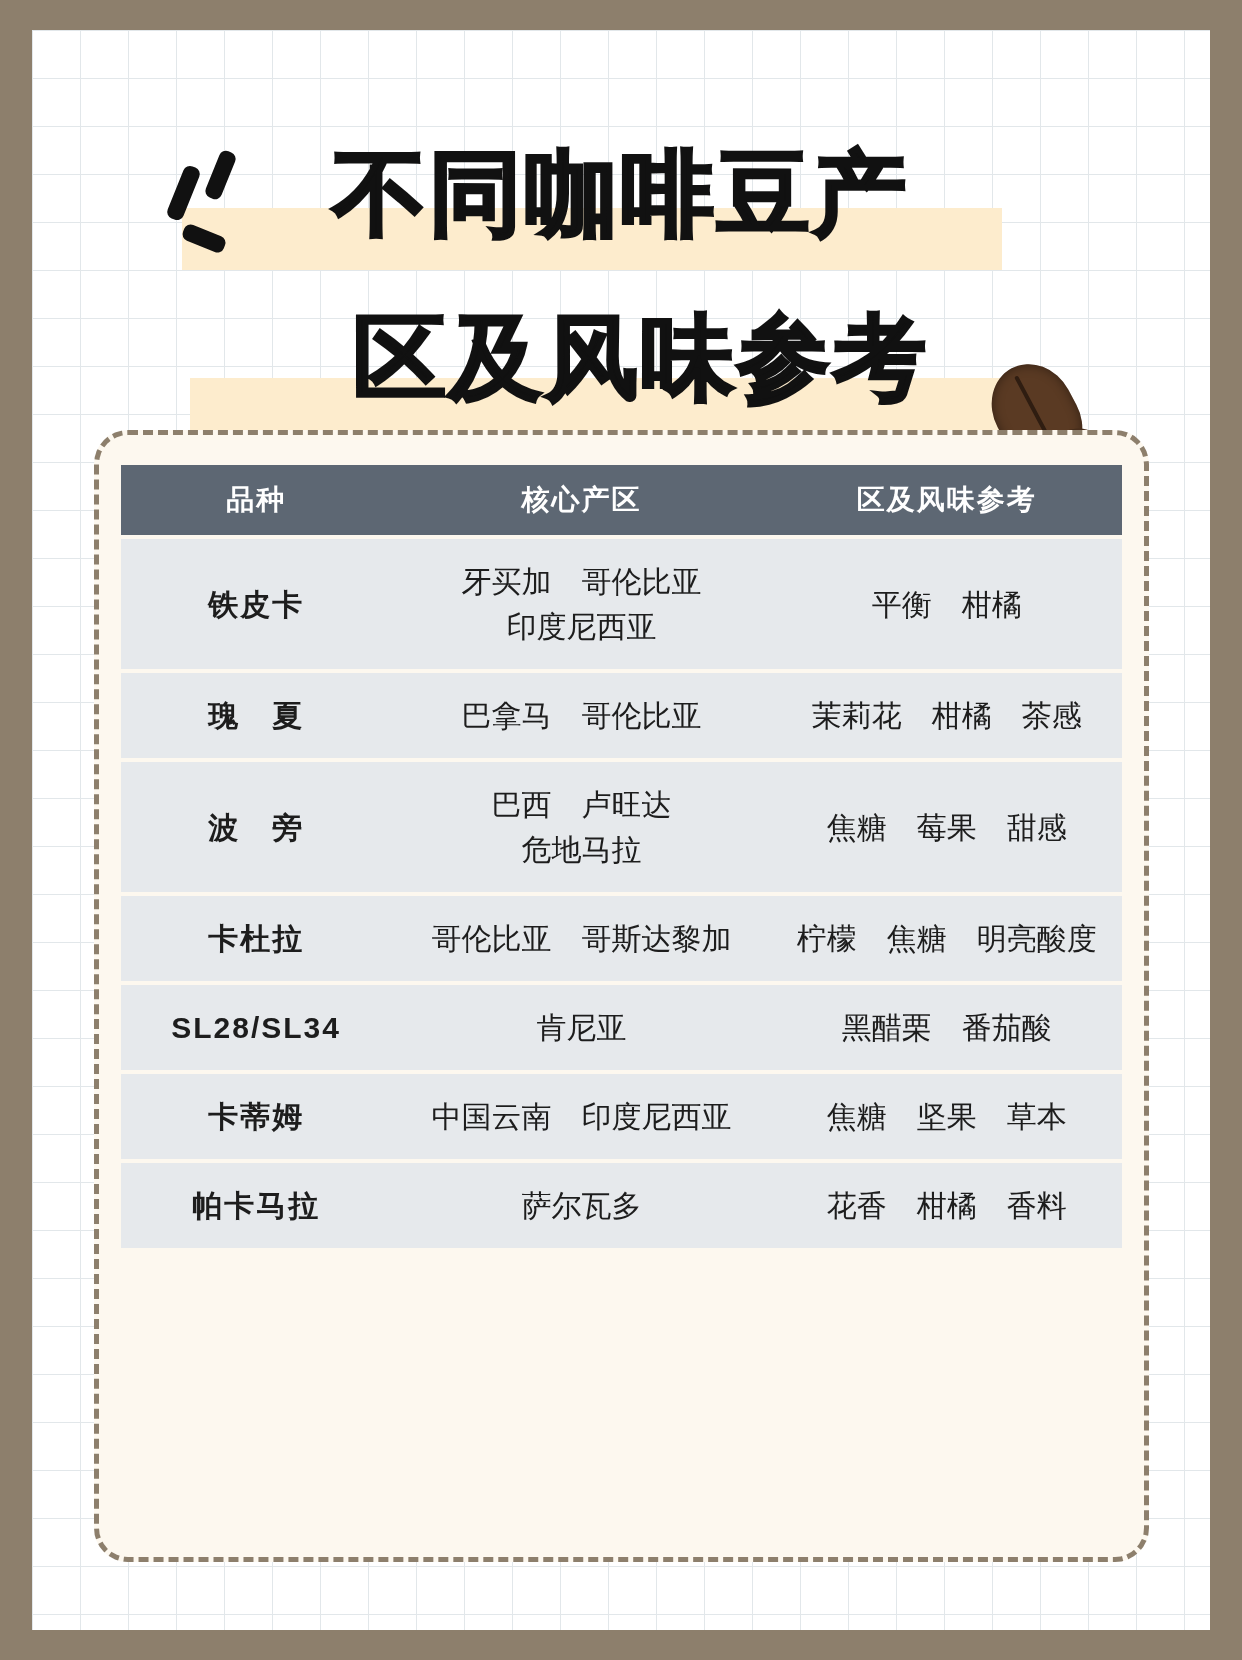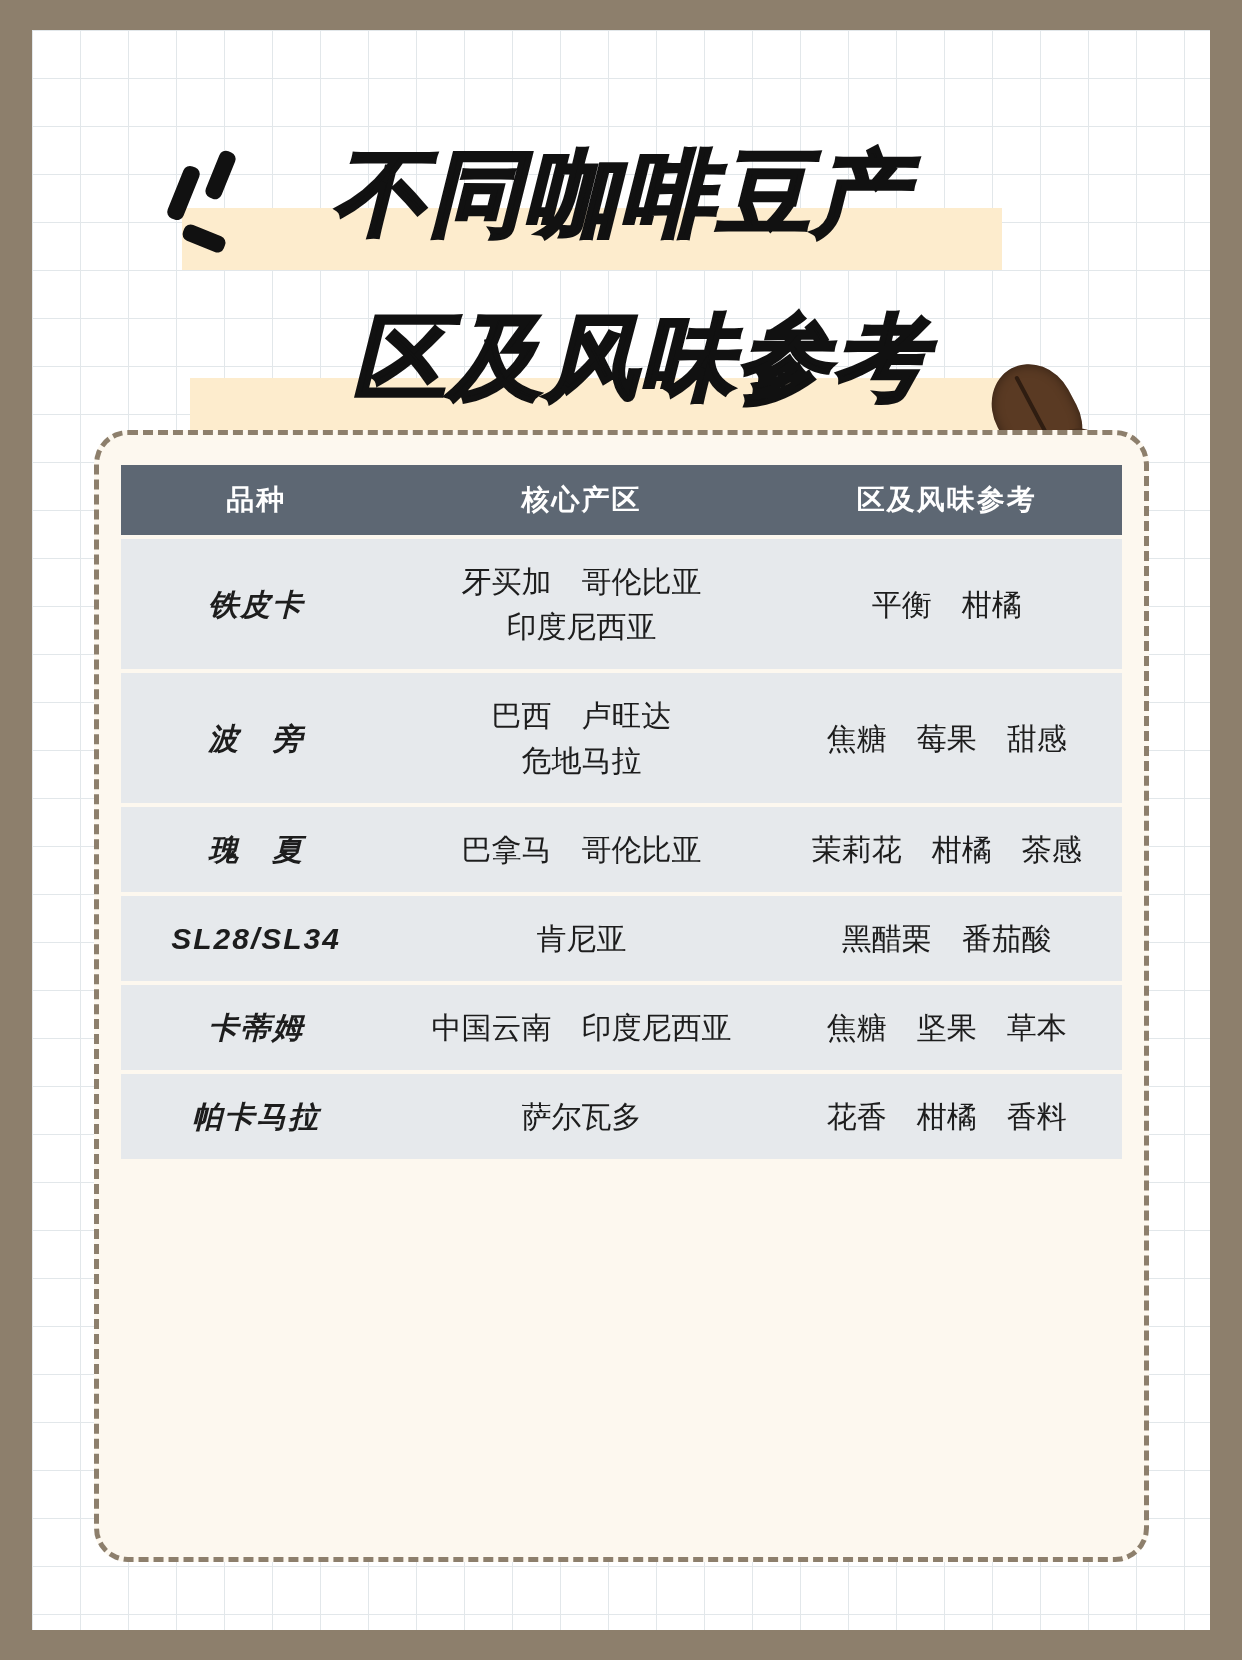--- a/index.html
+++ b/index.html
@@ -37,21 +37,20 @@
     overflow: hidden;
   }
 
   
   .title-area {
     position: absolute;
     left: 0;
     top: 80px;
     width: 1178px;
     height: 310px;
-    font-style: italic;
   }
   .title-hl {
     position: absolute;
     background: #fdeccd;
   }
   .hl1 { left: 150px; top: 98px; width: 820px; height: 62px; }
   .hl2 { left: 158px; top: 268px; width: 820px; height: 62px; }
   .title-line {
     position: absolute;
     left: 0;
@@ -136,21 +135,20 @@
     text-align: center;
     font-size: 30px;
     line-height: 1.5;
     padding: 20px 6px;
     vertical-align: middle;
   }
   td.variety {
     font-weight: 700;
     font-size: 31px;
     letter-spacing: 2px;
-    font-style: italic;
   }
   td.region { font-size: 31px; }
   td.flavor { font-size: 31px; }
   .col-variety { width: 27%; }
   .col-region  { width: 38%; }
   .col-flavor  { width: 35%; }
 </style>
 </head>
 <body>
 
@@ -184,28 +182,33 @@
             <th>区及风味参考</th>
           </tr>
         </thead>
         <tbody>
           <tr>
             <td class="variety">铁皮卡</td>
             <td class="region">牙买加　哥伦比亚<br>印度尼西亚</td>
             <td class="flavor">平衡　柑橘</td>
           </tr>
           <tr>
+            <td class="variety">瑰　夏</td>
+            <td class="region">巴拿马　哥伦比亚</td>
+            <td class="flavor">茉莉花　柑橘　茶感</td>
+          </tr>
+          <tr>
             <td class="variety">波　旁</td>
             <td class="region">巴西　卢旺达<br>危地马拉</td>
             <td class="flavor">焦糖　莓果　甜感</td>
           </tr>
           <tr>
-            <td class="variety">瑰　夏</td>
-            <td class="region">巴拿马　哥伦比亚</td>
-            <td class="flavor">茉莉花　柑橘　茶感</td>
+            <td class="variety">卡杜拉</td>
+            <td class="region">哥伦比亚　哥斯达黎加</td>
+            <td class="flavor">柠檬　焦糖　明亮酸度</td>
           </tr>
           <tr>
             <td class="variety">SL28/SL34</td>
             <td class="region">肯尼亚</td>
             <td class="flavor">黑醋栗　番茄酸</td>
           </tr>
           <tr>
             <td class="variety">卡蒂姆</td>
             <td class="region">中国云南　印度尼西亚</td>
             <td class="flavor">焦糖　坚果　草本</td>

